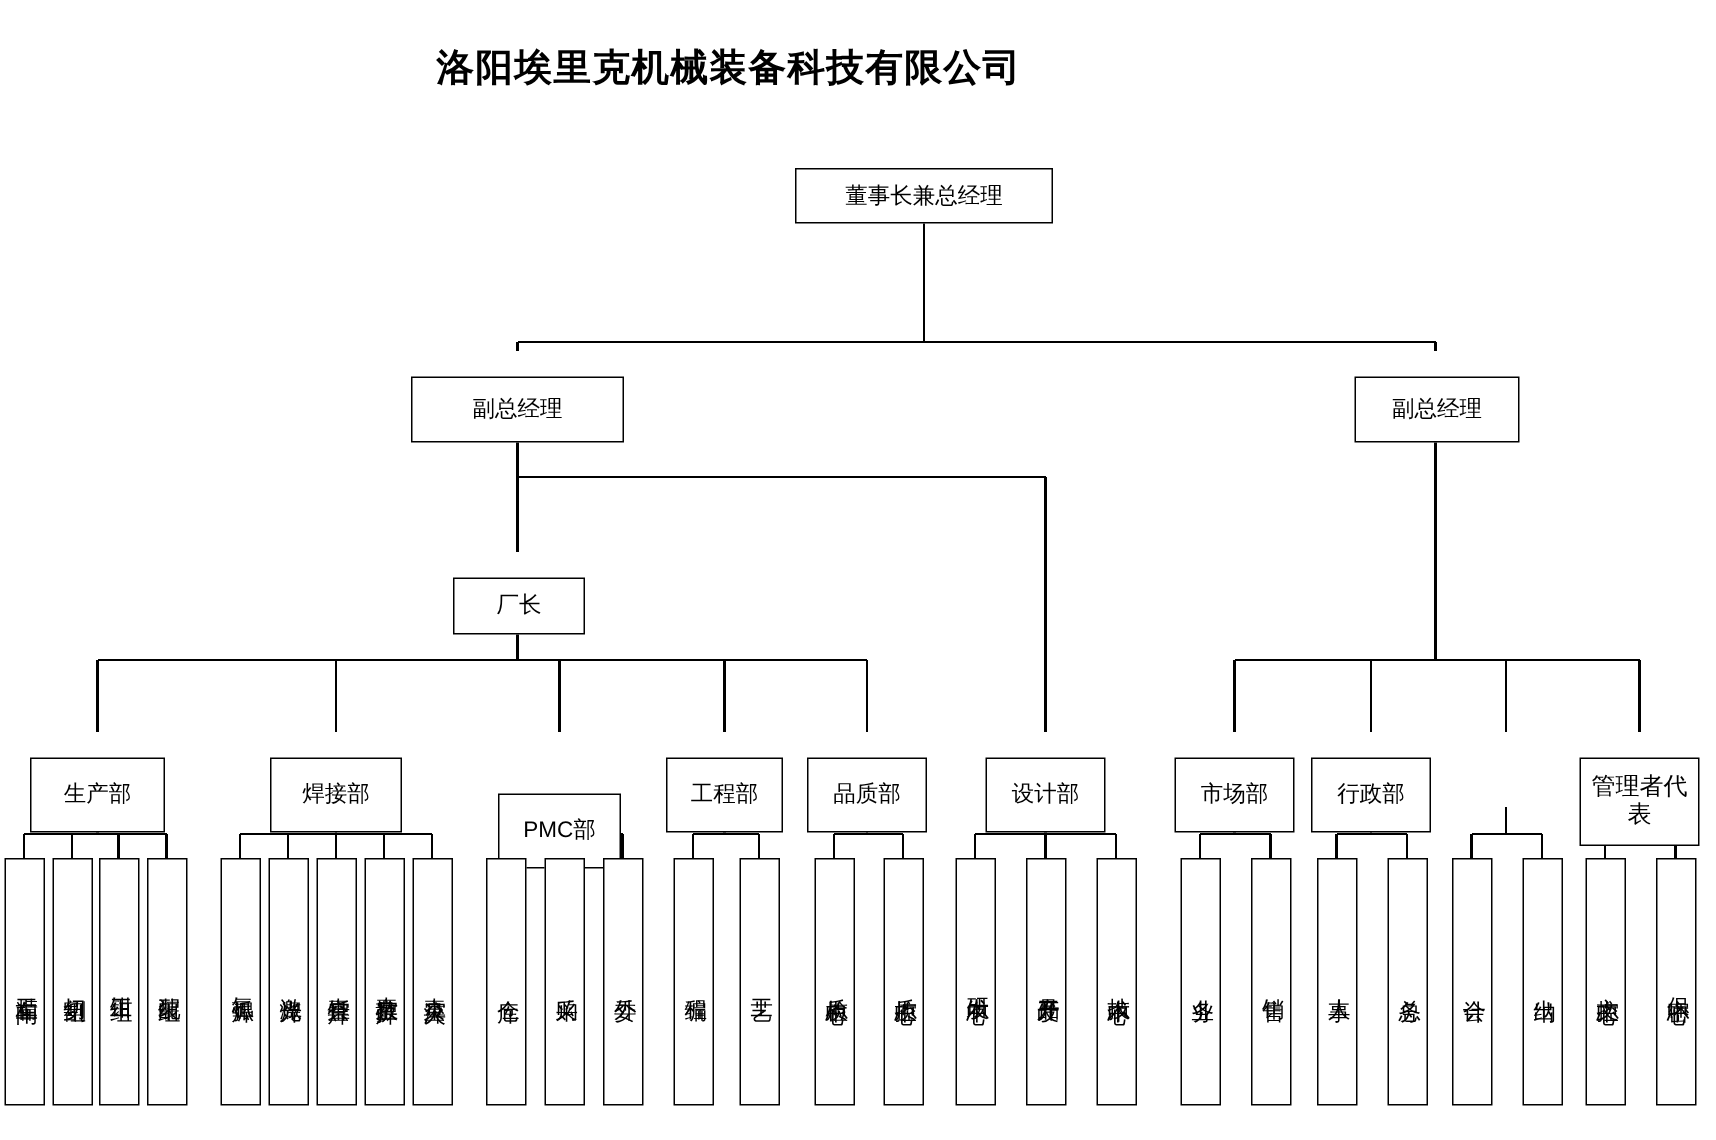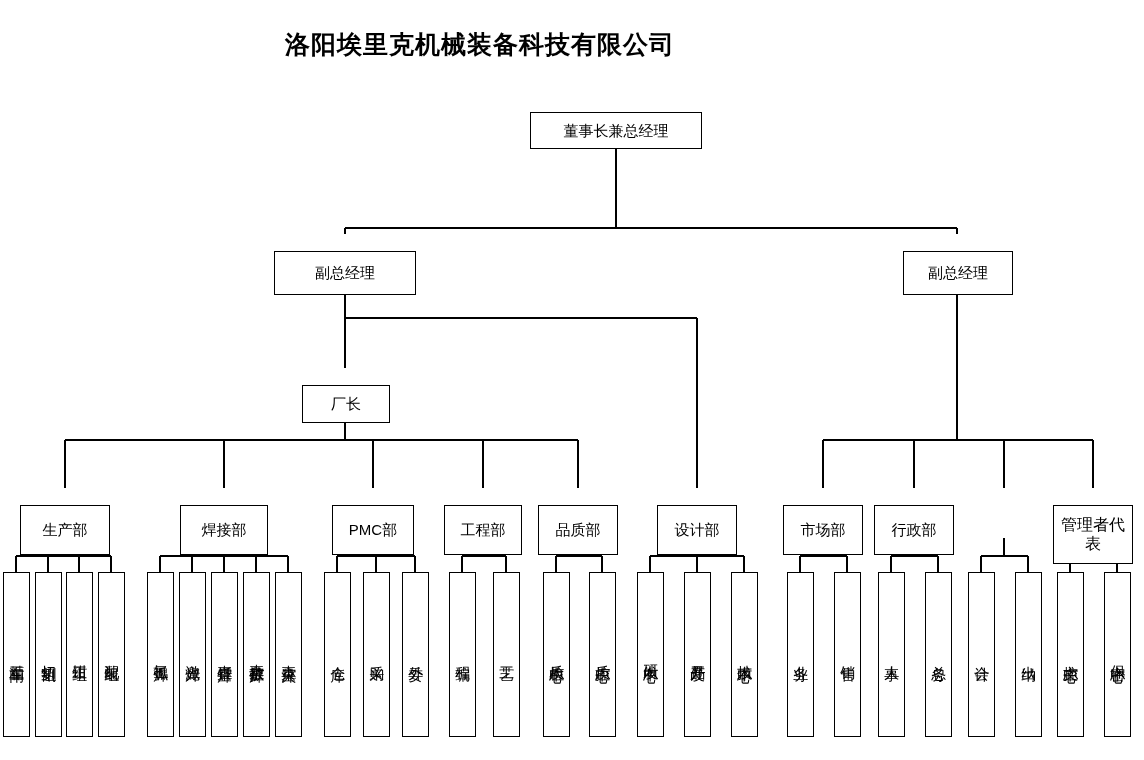--- a/index.html
+++ b/index.html
@@ -4,21 +4,21 @@
 <style>
   html,body{margin:0;padding:0;}
   body{
     width:1144px;height:760px;
     background:#ffffff;
     font-family:"Liberation Sans","DejaVu Sans",sans-serif;
     color:#000;
     position:relative;
     overflow:hidden;
   }
-  #chart{position:absolute;left:0;top:0;width:960px;height:760px;}
+  #chart{position:absolute;left:0;top:0;width:960px;height:760px;padding-left:12px;}
   .title{
     position:absolute;
     left:0;right:0;top:28px;
     text-align:center;
     font-size:25px;
     font-weight:bold;
     letter-spacing:1px;
   }
   .node{
     position:absolute;
@@ -167,21 +167,21 @@
   <div class="node" style="left:302px;top:368px;width:88px;height:38px;">
     <span>厂长</span>
   </div>
 
   <div class="node" style="left:20px;top:488px;width:90px;height:50px;">
     <span>生产部</span>
   </div>
   <div class="node" style="left:180px;top:488px;width:88px;height:50px;">
     <span>焊接部</span>
   </div>
-  <div class="node" style="left:332px;top:488px;width:82px;height:50px;align-items:center;">
+  <div class="node" style="left:332px;top:512px;width:82px;height:50px;align-items:center;">
     <span>PMC部</span>
   </div>
   <div class="node" style="left:444px;top:488px;width:78px;height:50px;">
     <span>工程部</span>
   </div>
   <div class="node" style="left:538px;top:488px;width:80px;height:50px;">
     <span>品质部</span>
   </div>
   <div class="node" style="left:657px;top:488px;width:80px;height:50px;">
     <span>设计部</span>

